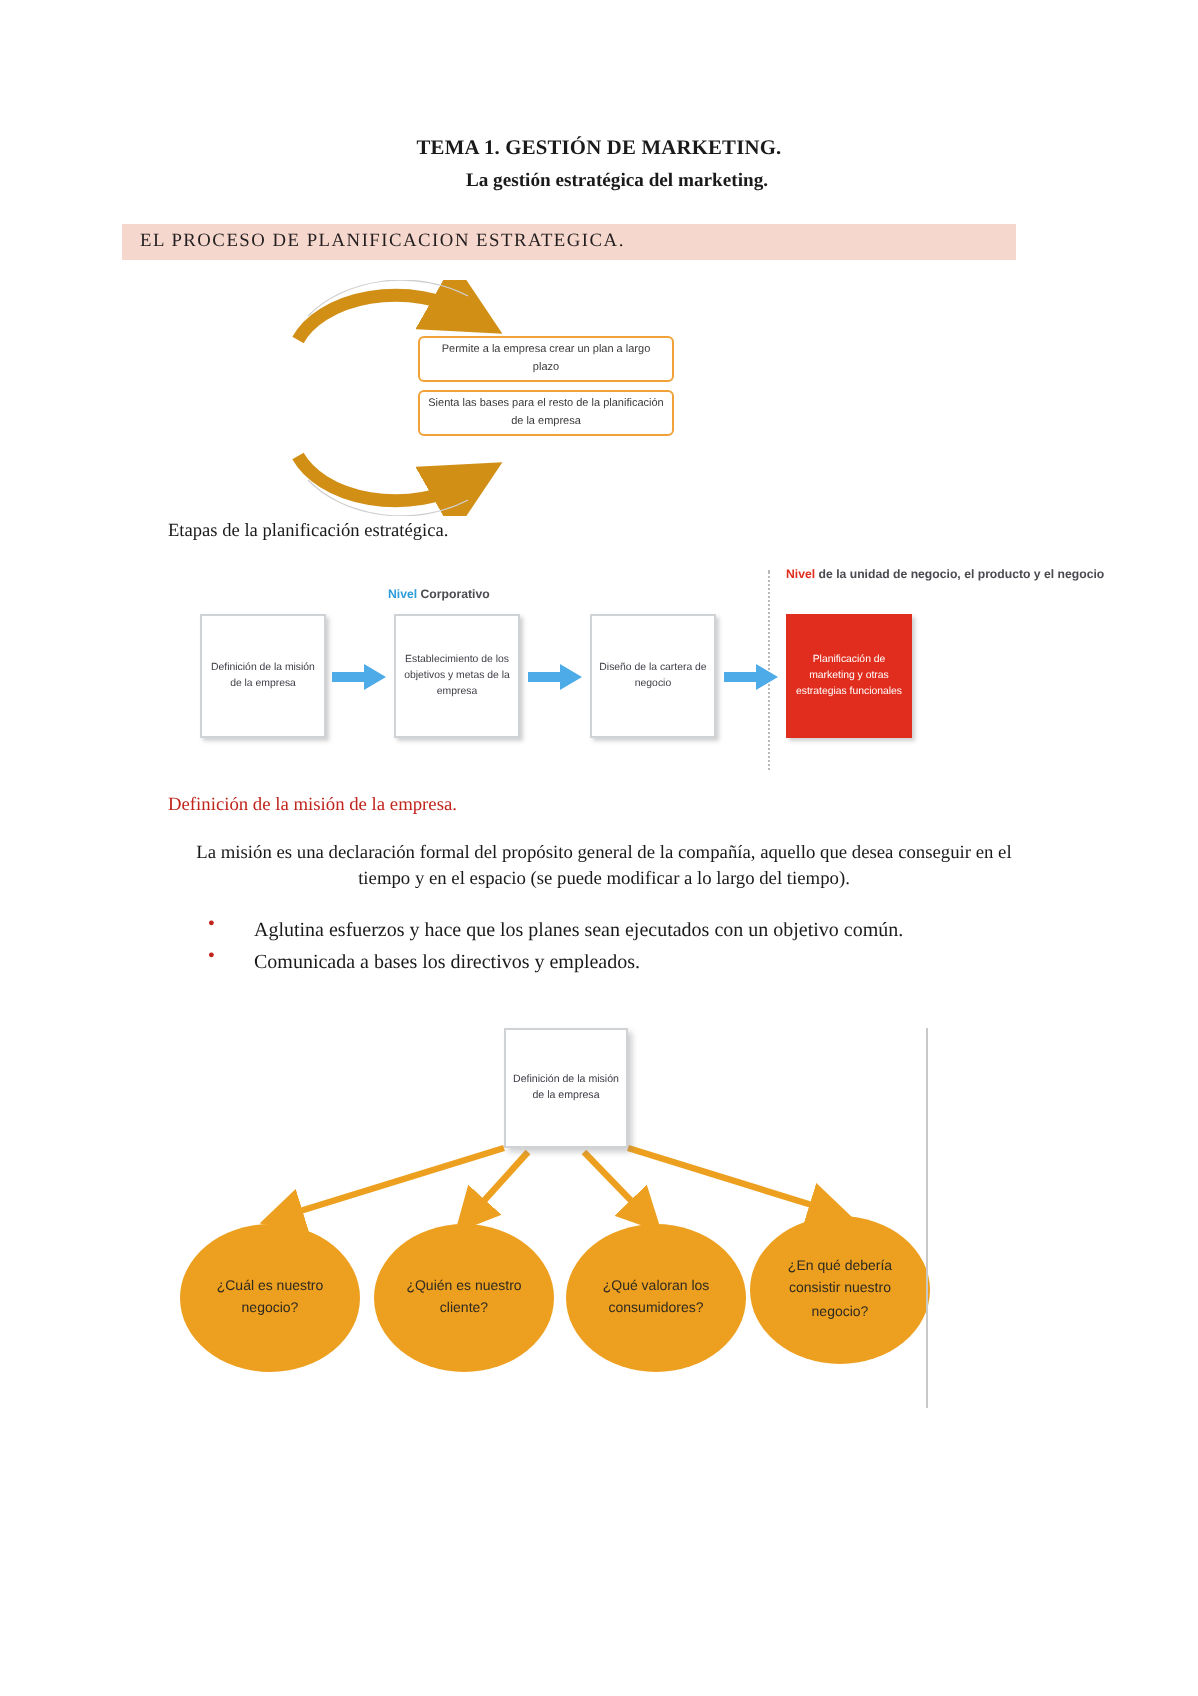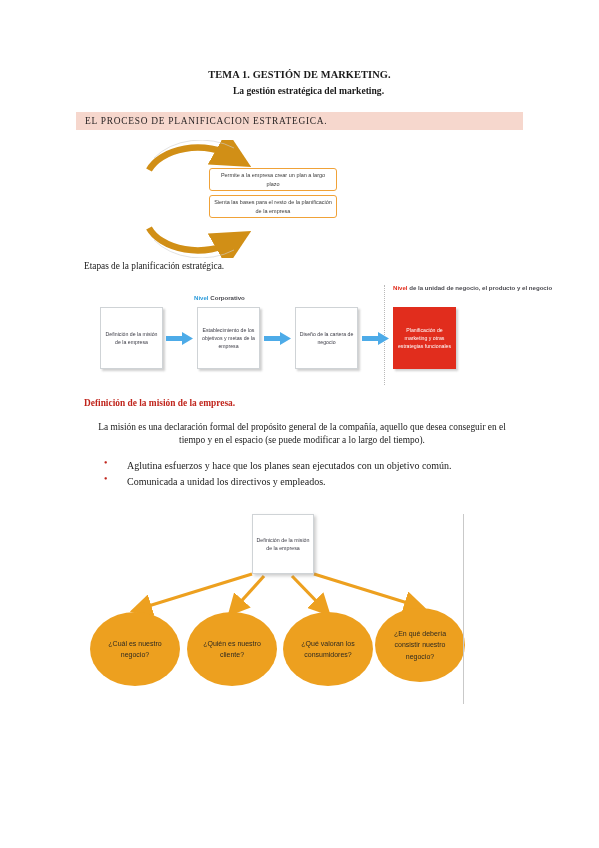--- a/index.html
+++ b/index.html
@@ -38,21 +38,21 @@
     top: 85px;
     text-align: center;
     font-weight: bold;
     font-size: 9.6px;
     padding-left: 18px;
   }
 
   
   .section-band {
     position: absolute;
-    left: 76px;
+    left: 61px;
     top: 112px;
     width: 447px;
     height: 18px;
     background: #f6d7cd;
     display: flex;
     align-items: center;
   }
   .section-band-text {
     padding-left: 9px;
     font-size: 9.4px;
@@ -155,21 +155,21 @@
   }
   #stage-label-corp { left: 110px; top: 9px; }
   #stage-label-corp .hl { color: #2d9cdb; }
   #stage-label-unit { left: 309px; top: -2px; line-height: 1.6; text-align: left; }
   #stage-label-unit .hl { color: #e12d1d; }
 
   
   .red-heading {
     position: absolute;
     left: 84px; top: 398px;
-    font-weight: bold;
+    font-weight: normal;
     font-size: 9.4px;
     color: #c0251c;
   }
 
   
   .body-para {
     position: absolute;
     left: 84px; top: 421px;
     width: 436px;
     font-size: 9.4px;
@@ -300,21 +300,21 @@
       <path d="M0,4 L16,4 L16,0 L27,6.5 L16,13 L16,9 L0,9 Z" fill="#4dabe8"></path>
     </svg>
   </div>
 
   <div class="red-heading">Definición de la misión de la empresa.</div>
 
   <div class="body-para">La misión es una declaración formal del propósito general de la compañía, aquello que desea conseguir en el tiempo y en el espacio (se puede modificar a lo largo del tiempo).</div>
 
   <ul class="bullet-list">
     <li>Aglutina esfuerzos y hace que los planes sean ejecutados con un objetivo común.</li>
-    <li>Comunicada a unidad los directivos y empleados.</li>
+    <li>Comunicada a bases los directivos y empleados.</li>
   </ul>
 
   <div class="diagram" id="diagram-questions">
     <svg class="q-arrows-svg" viewBox="0 0 380 195">
       <defs>
         <marker id="qHead" markerWidth="7" markerHeight="7" refX="3" refY="3.5" orient="auto">
           <path d="M0,0 L7,3.5 L0,7 Z" fill="#eda01f"></path>
         </marker>
       </defs>
       <path d="M168,62 L58,96" fill="none" stroke="#eda01f" stroke-width="3.2" marker-end="url(#qHead)"></path>

